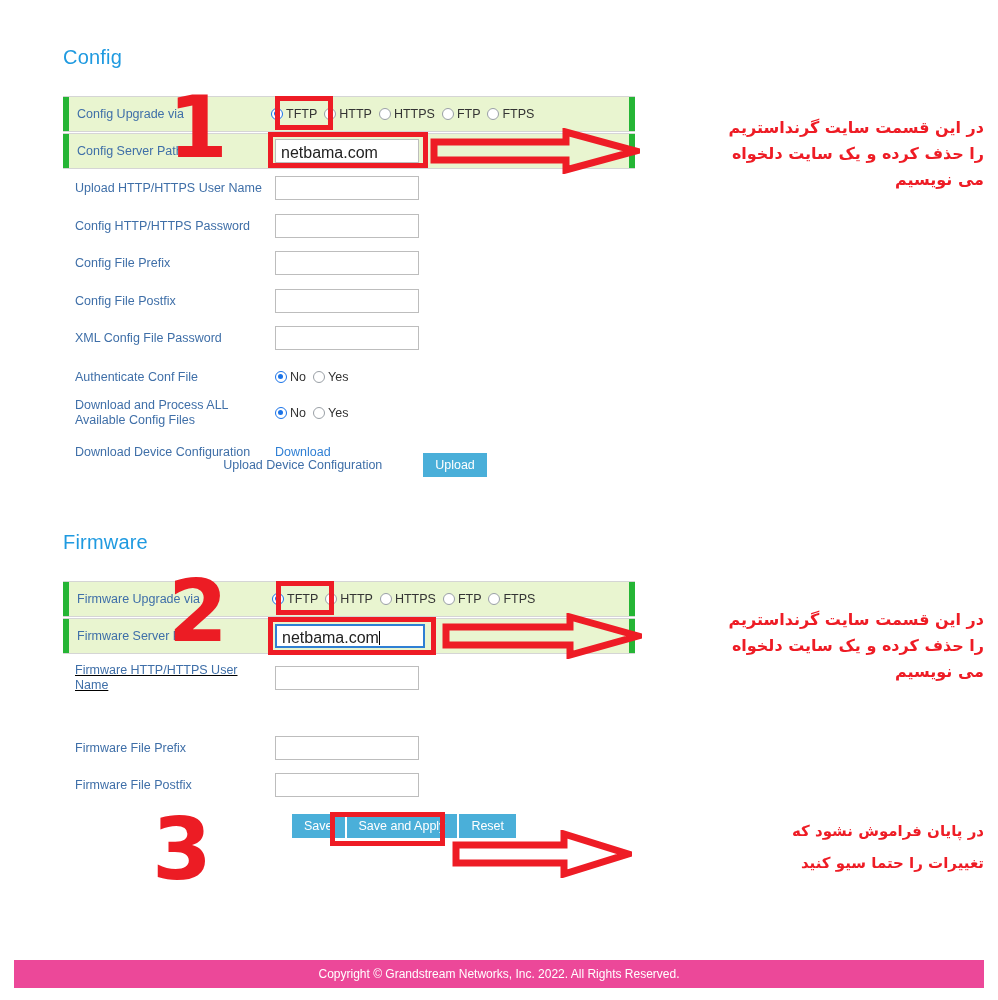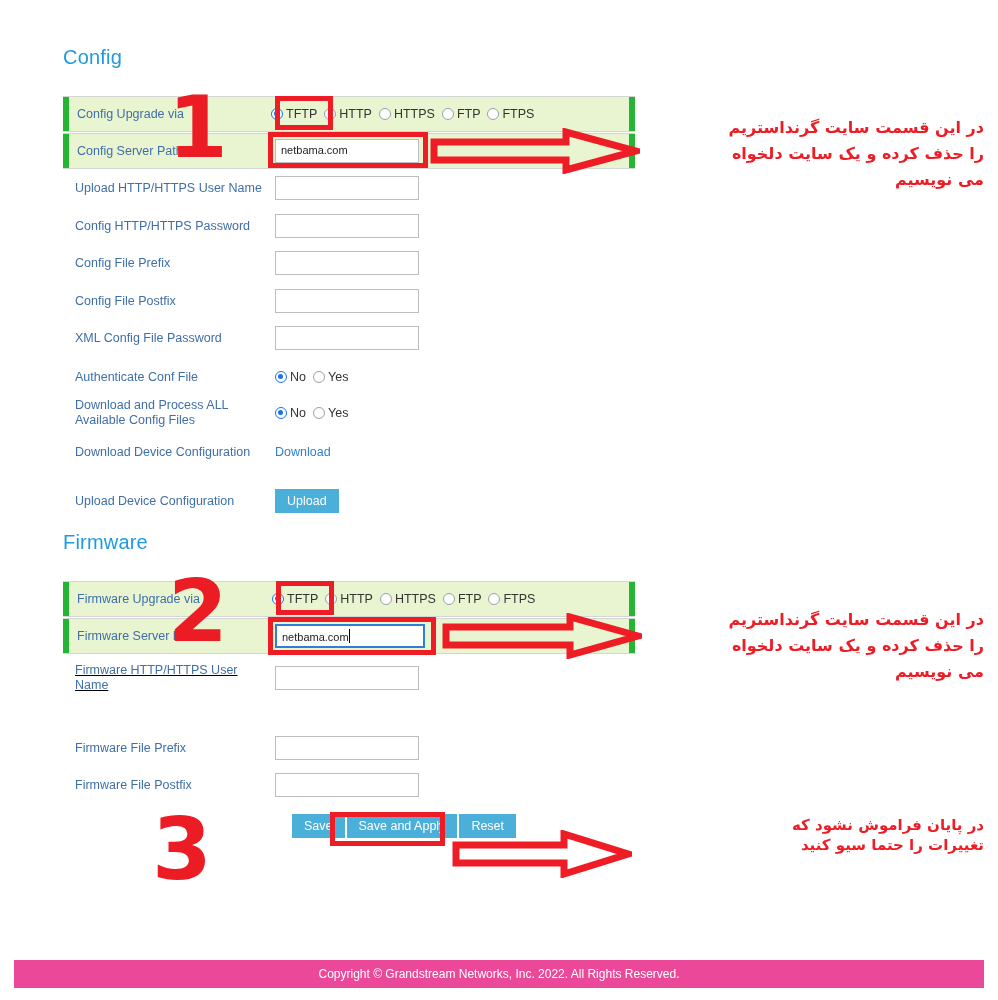--- a/index.html
+++ b/index.html
@@ -92,21 +92,21 @@
     background: #000;
     margin-left: 0px;
     vertical-align: -2px;
   }
   .fake-input {
     width: 144px;
     height: 24px;
     box-sizing: border-box;
     border: 1px solid #bdbdbd;
     background: #fff;
-    font-size: 11px;
+    font-size: 16px;
     color: #222;
     padding: 4px 5px 0 5px;
     white-space: nowrap;
     overflow: hidden;
   }
   .fake-input.focused {
     border: 2px solid #2f7fd4;
     padding-top: 3px;
   }
 
@@ -202,21 +202,21 @@
     font-weight: 700;
     font-size: 16px;
     line-height: 26px;
     direction: rtl;
     text-align: right;
     z-index: 46;
     white-space: pre-line;
   }
   #anno-text-1 { left: 648px; top: 115px; width: 336px; }
   #anno-text-2 { left: 648px; top: 607px; width: 336px; }
-  #anno-text-3 { left: 648px; top: 815px; width: 336px; font-size: 15px; line-height: 20px; }
+  #anno-text-3 { left: 648px; top: 815px; width: 336px; font-size: 15px; line-height: 32px; }
 
   
   .footer {
     position: absolute;
     left: 14px;
     top: 960px;
     width: 970px;
     height: 28px;
     background: #ec4899;
     color: #ffffff;
@@ -335,21 +335,21 @@
     </div>
   </div>
 
   <div class="row" style="top:442px; height:20px;">
     <div class="row-label">Download Device Configuration</div>
     <div class="row-field" style="margin-left:7px;">
       <a class="link">Download</a>
     </div>
   </div>
 
-  <div class="row" style="top:488px; height:26px;">
+  <div class="row" style="top:452px; height:26px;justify-content:center;">
     <div class="row-label">Upload Device Configuration</div>
     <div class="row-field" style="margin-left:7px;">
       <button class="btn">Upload</button>
     </div>
   </div>
 
   <div class="section-title" id="title-firmware">Firmware</div>
 
   <div class="row hl" style="top:581px; height:34px;">
     <div class="row-label">Firmware Upgrade via</div>

